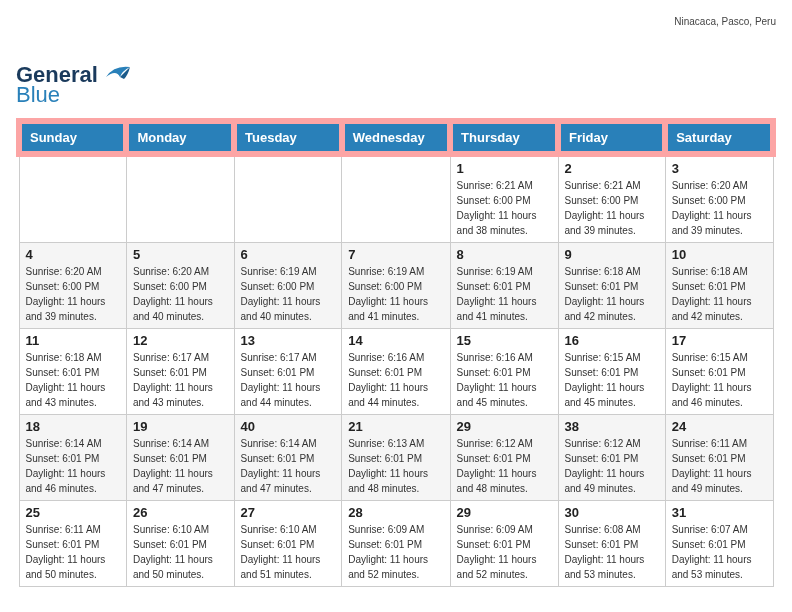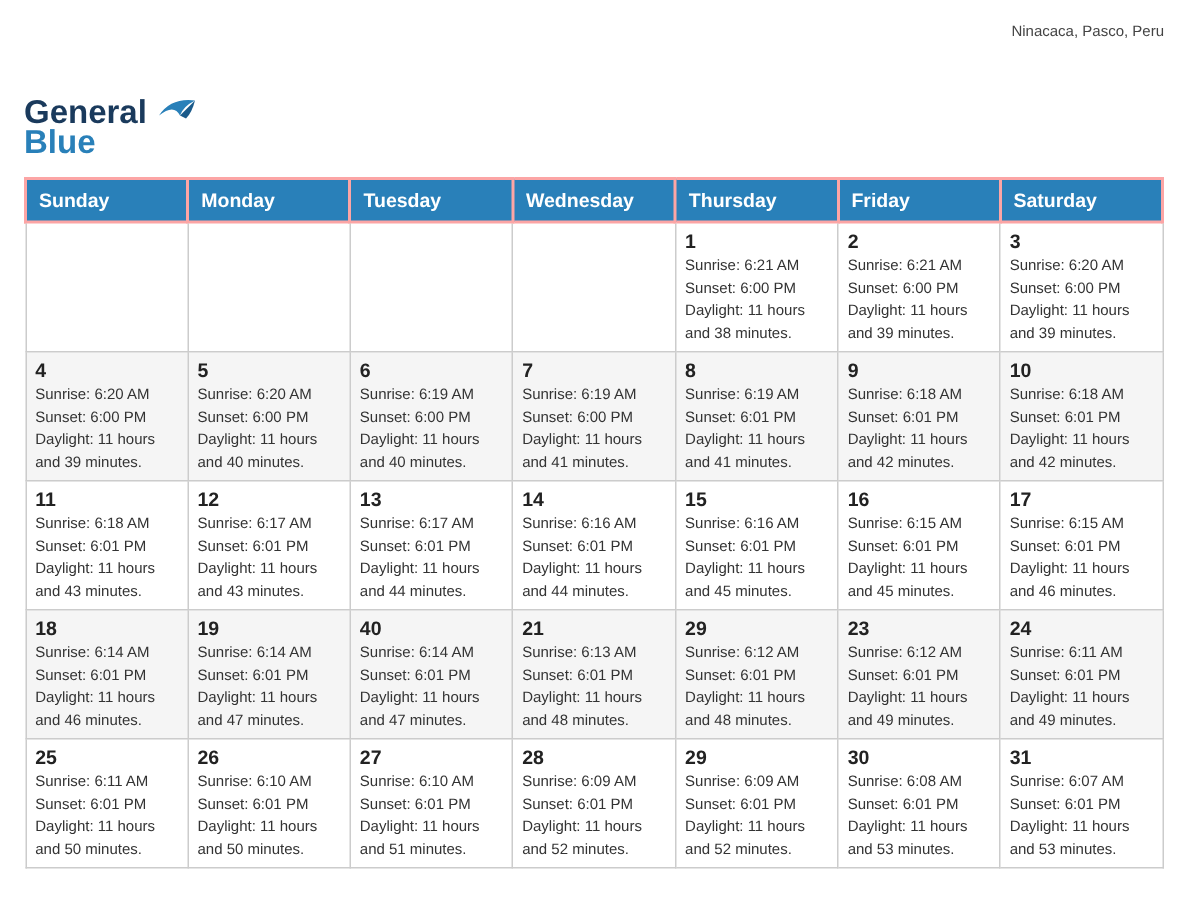--- a/index.html
+++ b/index.html
@@ -44,21 +44,21 @@
       width: 100%;
       border-collapse: collapse;
     }
     .calendar th {
       background: #2980b9;
       color: #fff;
       font-size: 13px;
       font-weight: bold;
       padding: 6px 8px;
       text-align: left;
-      border: 2px solid #fca5a5;
+      border: 6px solid #fca5a5;
     }
     .calendar td {
       vertical-align: top;
       border: 1px solid #ccc;
       padding: 4px 6px;
       width: 109px;
       min-height: 80px;
       background: #fff;
       font-size: 10.5px;
       color: #333;
@@ -86,21 +86,21 @@
 
 <div class="header">
   <div class="logo">
     <div class="logo-row">
       <div style="font-size:22px;font-weight:bold;color:#1a3a5c;line-height:1;">General</div>
       <svg width="32" height="22" viewBox="0 0 32 22" style="margin-left:2px;margin-top:-2px;">
         <path d="M4,14 Q12,2 28,4 Q20,8 18,14 Q14,6 4,14Z" fill="#2980b9"></path>
         <path d="M18,14 Q22,10 28,4 Q26,12 22,16Z" fill="#1a5a8a"></path>
       </svg>
     </div>
-    <div style="font-size:22px;font-weight:bold;color:#2980b9;line-height:1;margin-top:-2px;">Blue</div>
+    <div style="font-size:22px;font-weight:normal;color:#2980b9;line-height:1;margin-top:-2px;">Blue</div>
   </div>
   <div class="title-block">
     <h2>Ninacaca, Pasco, Peru</h2>
   </div>
 </div>
 
 <table class="calendar">
   <thead>
     <tr>
     <th>Sunday</th>
@@ -206,21 +206,21 @@
         </td>
         <td>
           <div class="day-num">21</div>
           <div class="day-info">Sunrise: 6:13 AM<br>Sunset: 6:01 PM<br>Daylight: 11 hours<br>and 48 minutes.</div>
         </td>
         <td>
           <div class="day-num">29</div>
           <div class="day-info">Sunrise: 6:12 AM<br>Sunset: 6:01 PM<br>Daylight: 11 hours<br>and 48 minutes.</div>
         </td>
         <td>
-          <div class="day-num">23</div>
+          <div class="day-num">38</div>
           <div class="day-info">Sunrise: 6:12 AM<br>Sunset: 6:01 PM<br>Daylight: 11 hours<br>and 49 minutes.</div>
         </td>
         <td>
           <div class="day-num">24</div>
           <div class="day-info">Sunrise: 6:11 AM<br>Sunset: 6:01 PM<br>Daylight: 11 hours<br>and 49 minutes.</div>
         </td>
       </tr>
       <tr>
         <td>
           <div class="day-num">25</div>

